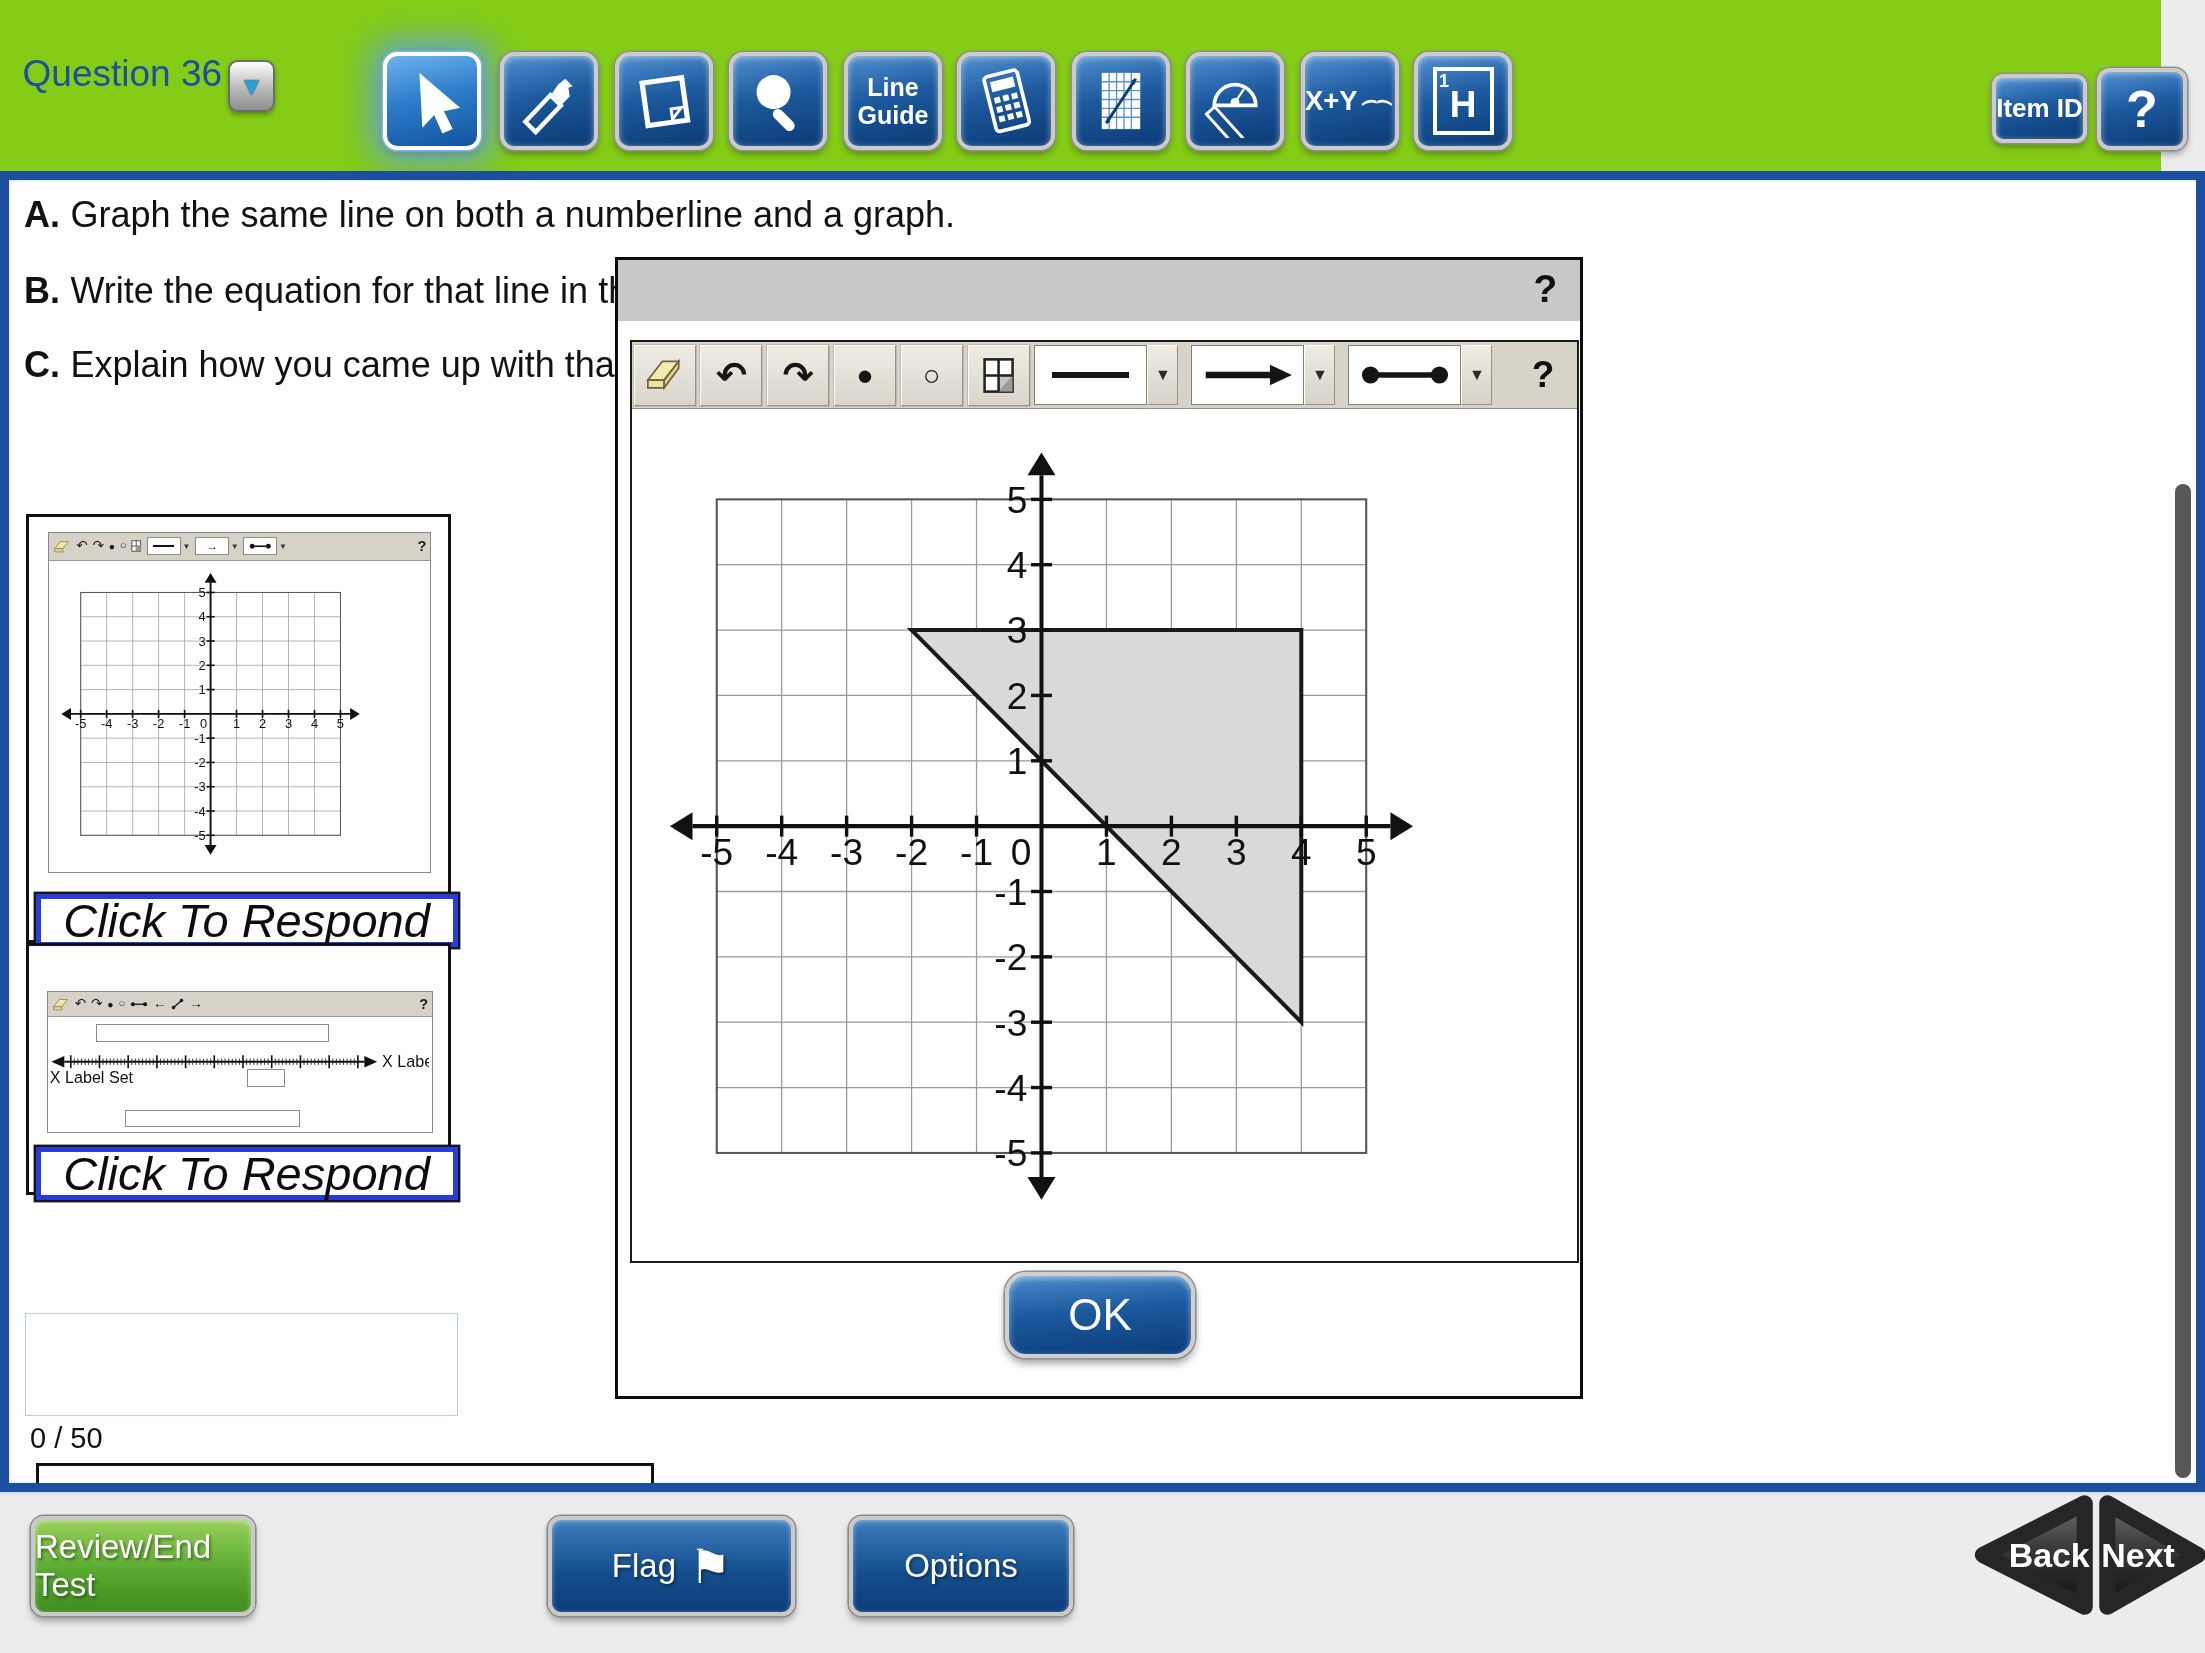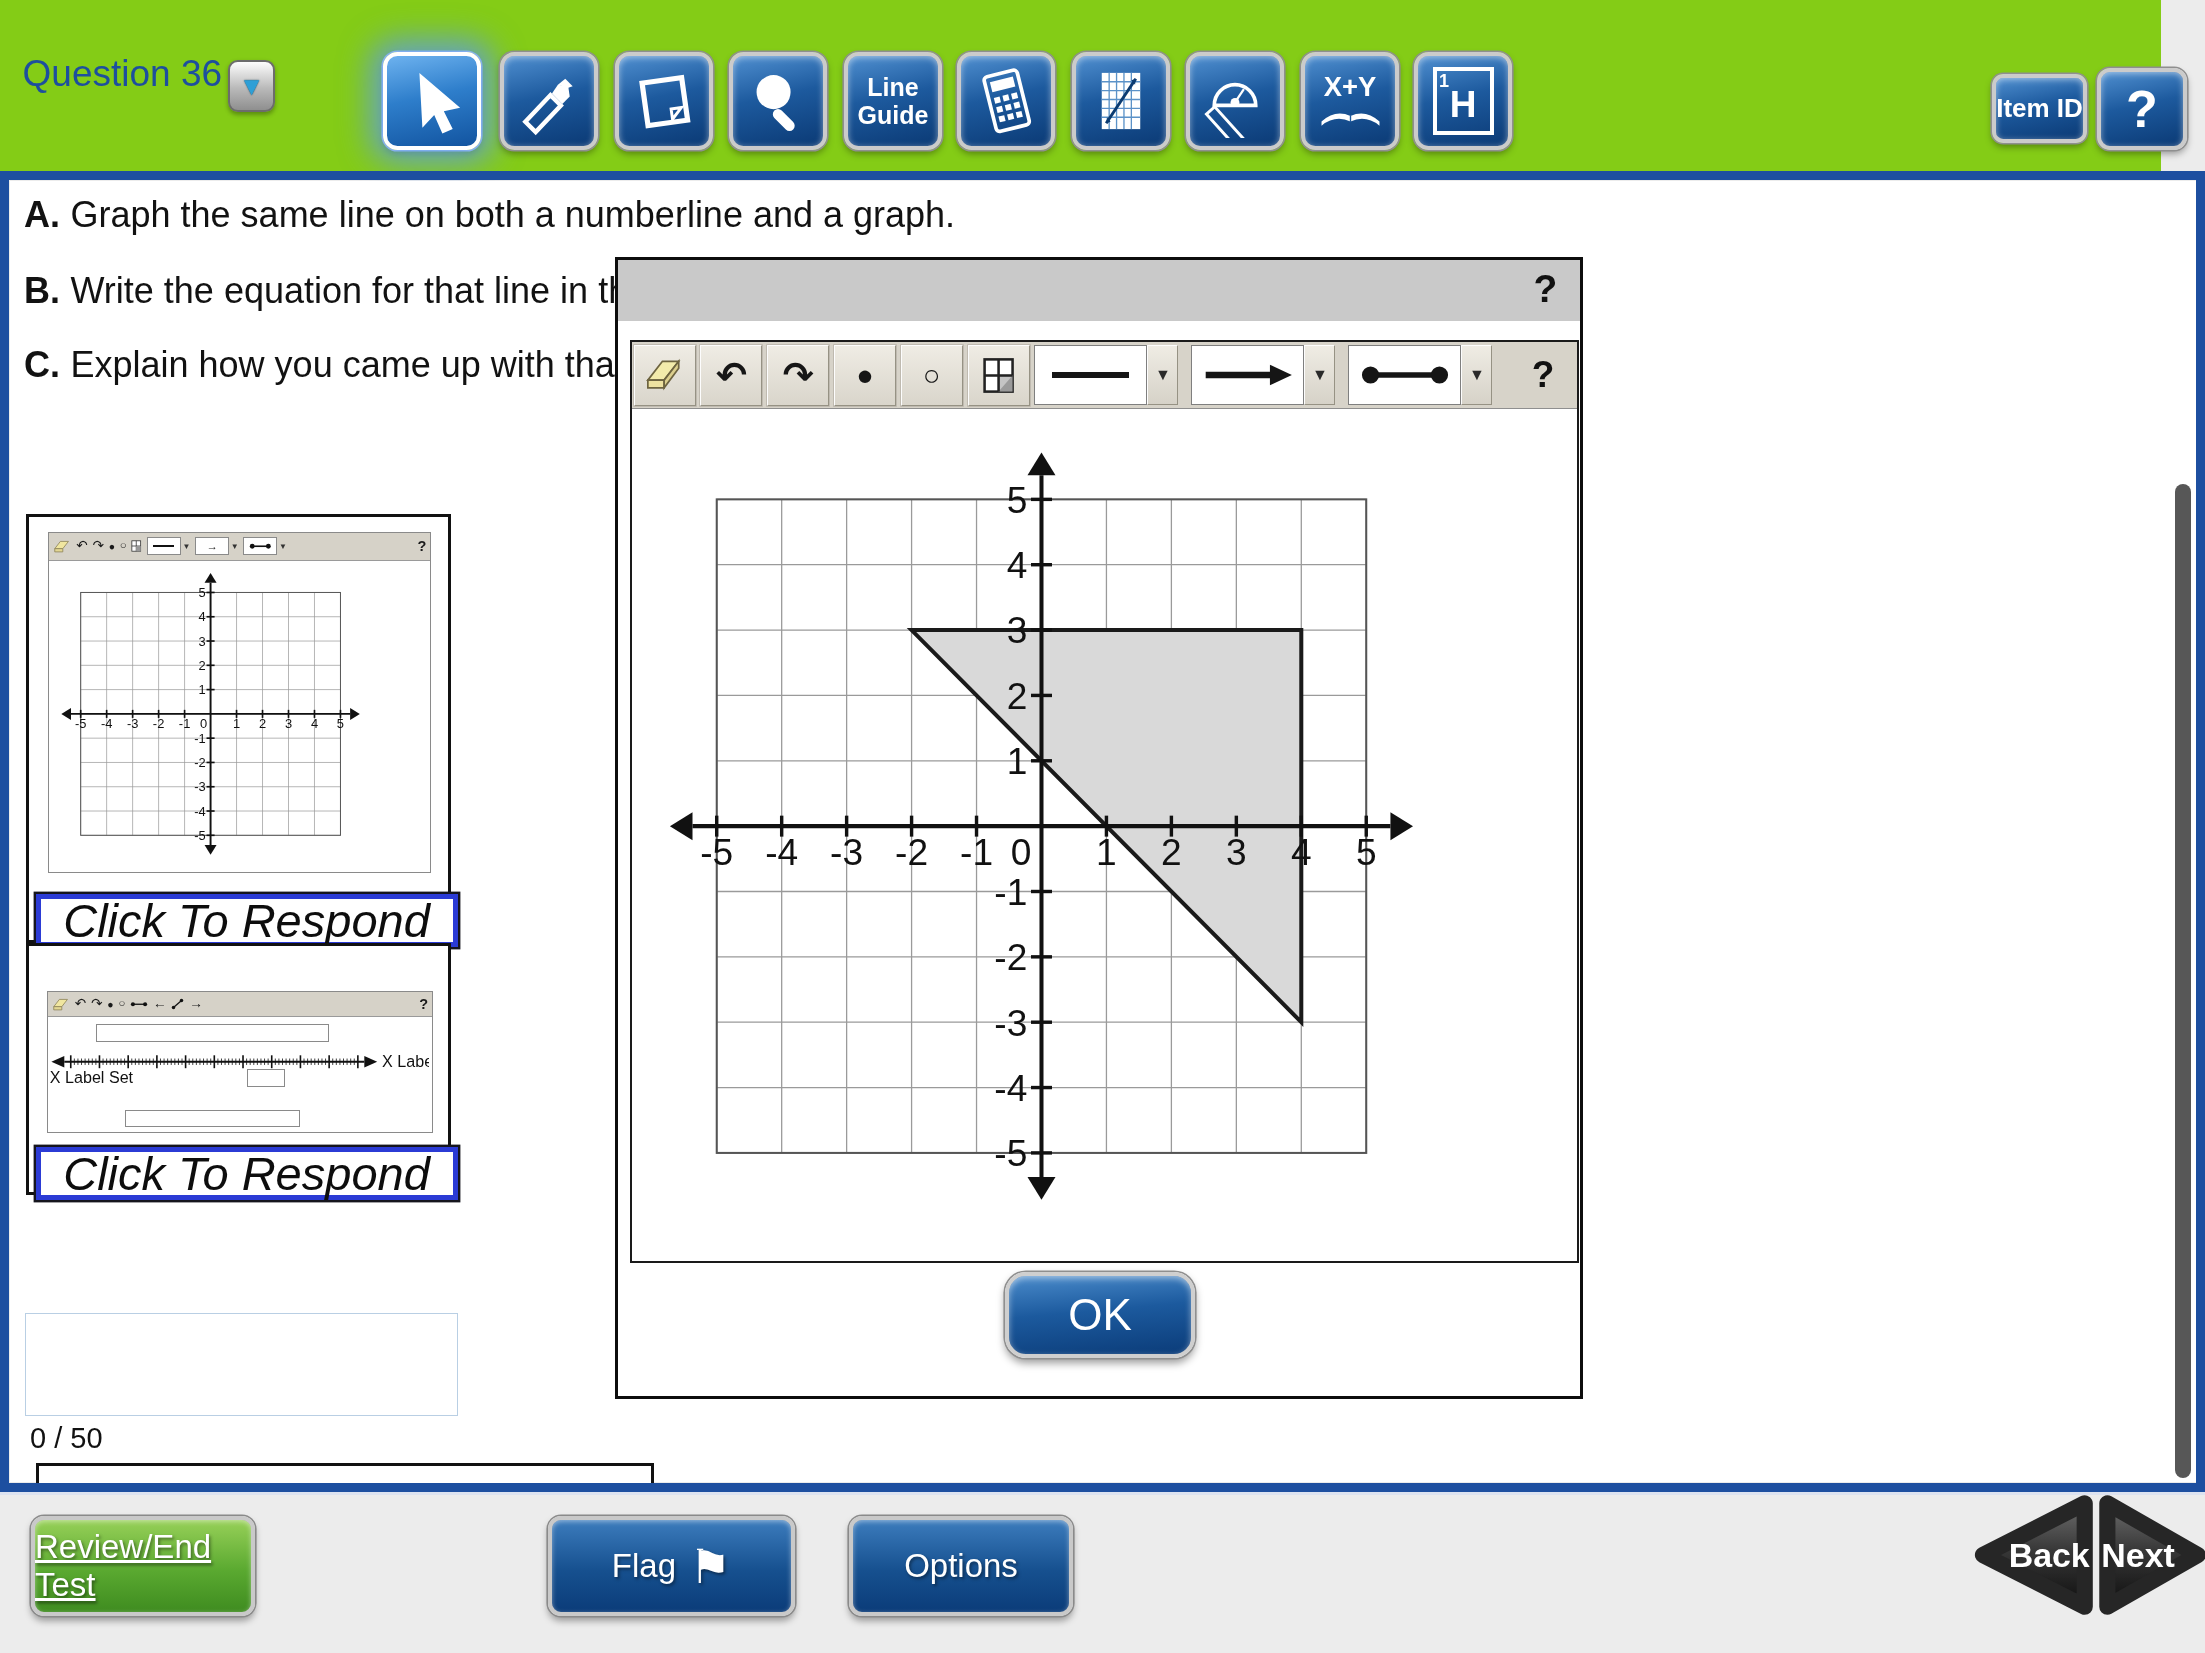--- a/index.html
+++ b/index.html
@@ -89,21 +89,21 @@
     color:#fff;font-size:44px;display:flex;align-items:center;justify-content:center;box-sizing:border-box;}
 
   
   #footer{left:0;top:1492px;width:2205px;height:161px;background:#ececec;}
   #footer-divider{left:0;top:1492px;width:2205px;height:3.2px;background:#dde3f0;}
   .footbtn{position:absolute;top:1516px;height:100px;border-radius:13px;border:4px solid #c9c9c9;
     box-shadow:0 0 0 1.6px #8a8a8a,0 4.8px 7.3px rgba(0,0,0,.35),inset 0 1.6px 5.7px rgba(255,255,255,.45);
     background:linear-gradient(180deg,#3c7cbd 0%,#16508f 55%,#0b3c79 100%);
     color:#fff;font-size:33px;display:flex;align-items:center;justify-content:center;gap:13px;box-sizing:border-box;
     text-shadow:1.6px 2.4px 3.2px rgba(0,0,0,.45);}
-  #review-btn{left:31px;width:224px;background:linear-gradient(180deg,#97d058 0%,#5aa930 55%,#3f8c20 100%);text-decoration:underline;}
+  #review-btn{left:31px;width:224px;background:linear-gradient(180deg,#97d058 0%,#5aa930 55%,#3f8c20 100%);}
   #pause-btn{left:301px;width:208px;}
   #flag-btn{left:548px;width:247px;}
   #options-btn{left:849px;width:224px;}
   .flag-glyph{font-size:47px;text-shadow:1.6px 2.4px 3.2px rgba(0,0,0,.45);font-family:"DejaVu Sans",sans-serif;}
   #backnext{left:1957px;top:1492px;width:249px;height:126px;}
   #backnext text{fill:#fff;font-weight:bold;font-size:42px;font-family:"Liberation Sans","DejaVu Sans",sans-serif;}
 </style>
 </head>
 <body>
 
@@ -189,21 +189,21 @@
       <svg viewBox="0 0 100 100">
         <path d="M22 56 A28 28 0 0 1 78 56 Z" fill="none" stroke="#fff" stroke-width="5"></path>
         <line x1="22" y1="56" x2="78" y2="56" stroke="#fff" stroke-width="4"></line>
         <circle cx="50" cy="52" r="6" fill="#fff"></circle>
         <line x1="50" y1="52" x2="62" y2="34" stroke="#fff" stroke-width="3"></line>
         <g transform="rotate(48 30 78)">
           <rect x="10" y="70" width="58" height="15" fill="none" stroke="#fff" stroke-width="4"></rect>
         </g>
       </svg>
     </div>
-    <div class="abs btn3d toolbtn" style="left:1301px;flex-direction:column;gap:1.6px">
+    <div class="abs btn3d toolbtn" style="left:1301px;flex-direction:row;gap:1.6px">
       <div class="tool-text" style="font-size:27.4px">X+Y</div>
       <svg viewBox="0 0 100 36" style="width:69px;height:26px">
         <path d="M8 26 Q28 8 50 18 Q72 8 92 26 L92 32 Q72 16 50 26 Q28 16 8 32 Z" fill="#fff"></path>
         <line x1="50" y1="18" x2="50" y2="27" stroke="#1d5a9e" stroke-width="2"></line>
       </svg>
     </div>
     <div class="abs btn3d toolbtn" style="left:1414px">
       <div style="width:53px;height:60px;border:4.8px solid #fff;position:relative;display:flex;align-items:center;justify-content:center;">
         <span style="position:absolute;left:2.4px;top:0px;font-size:18px;font-weight:bold">1</span>
         <span style="font-size:37px;font-weight:bold;margin-top:8px">H</span>

